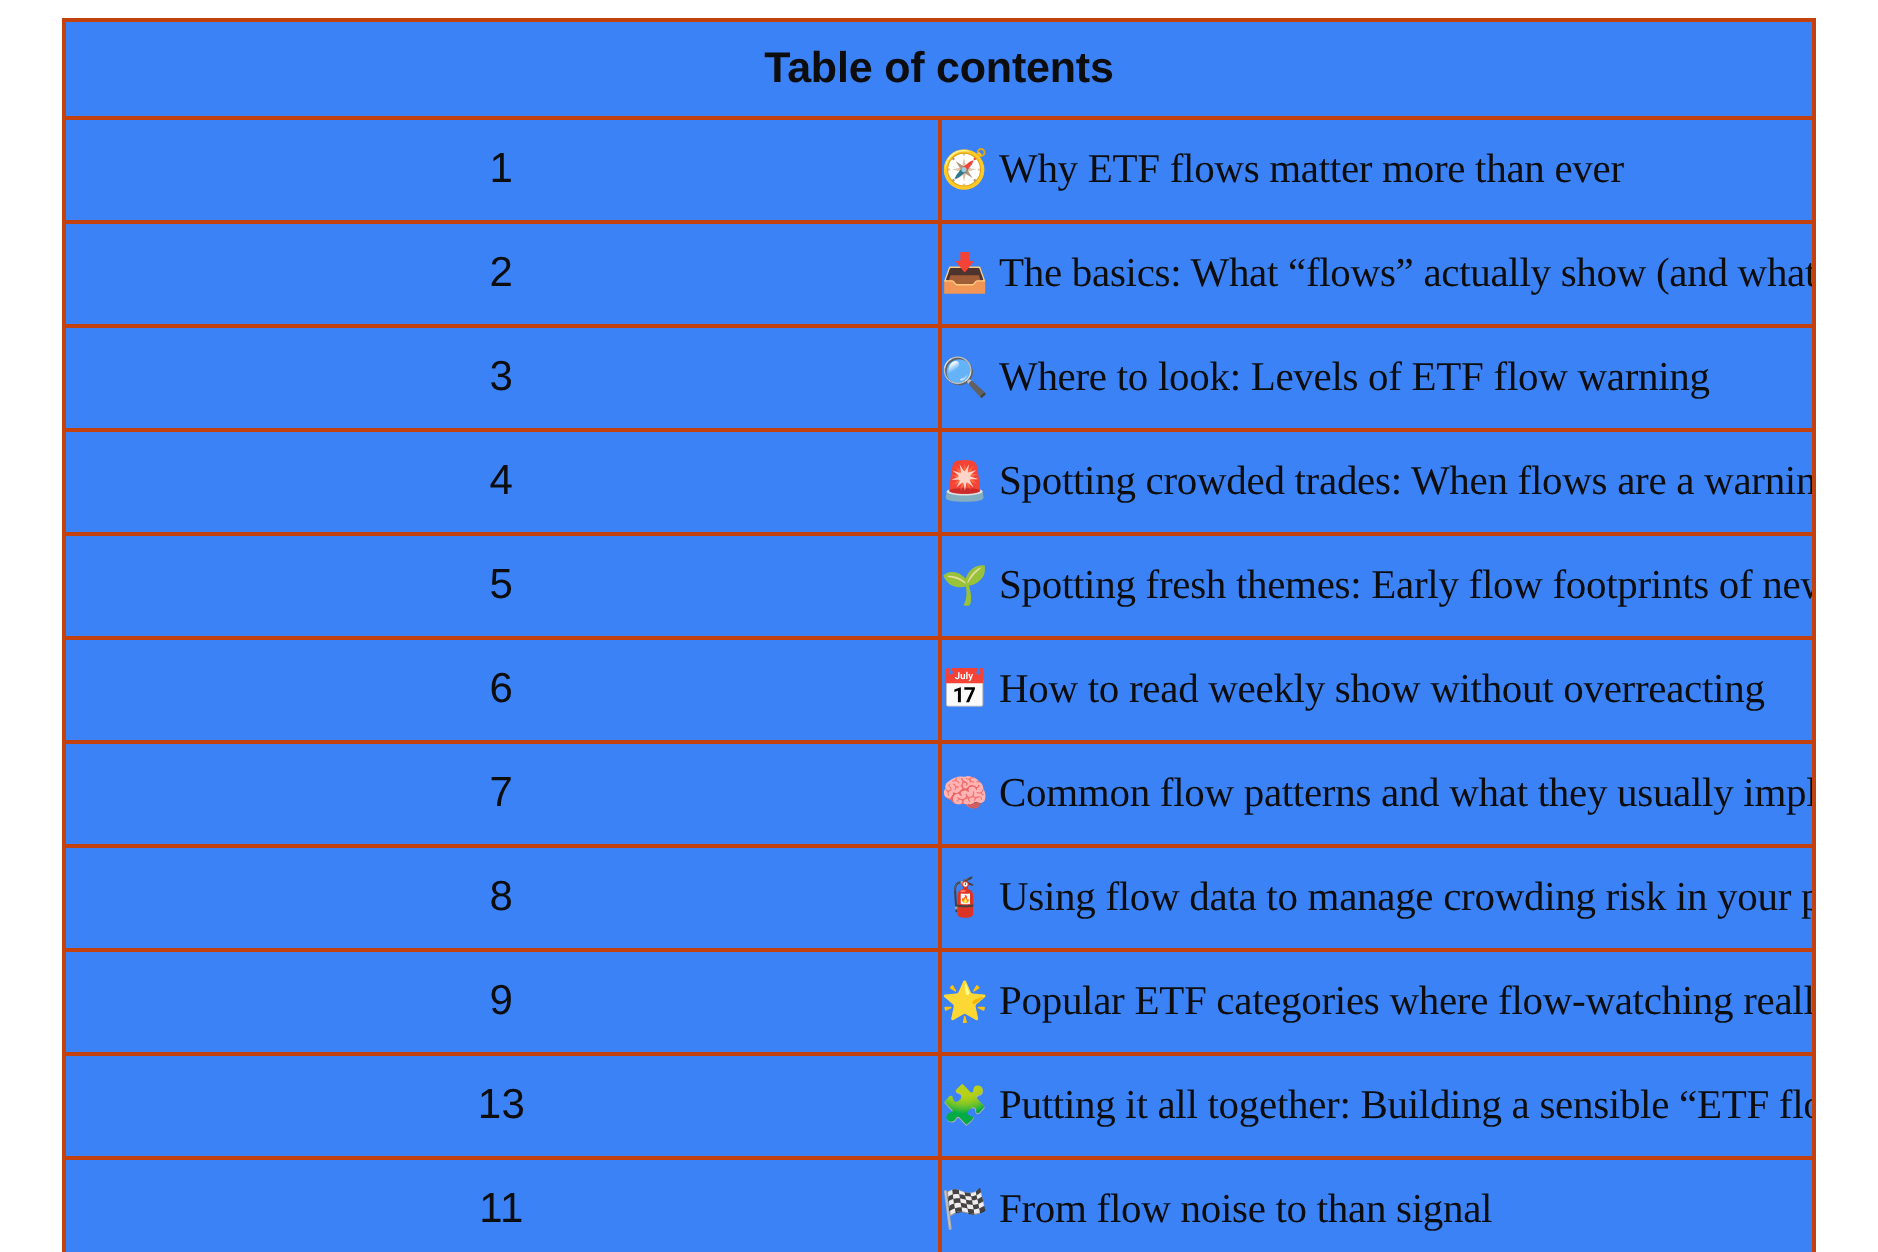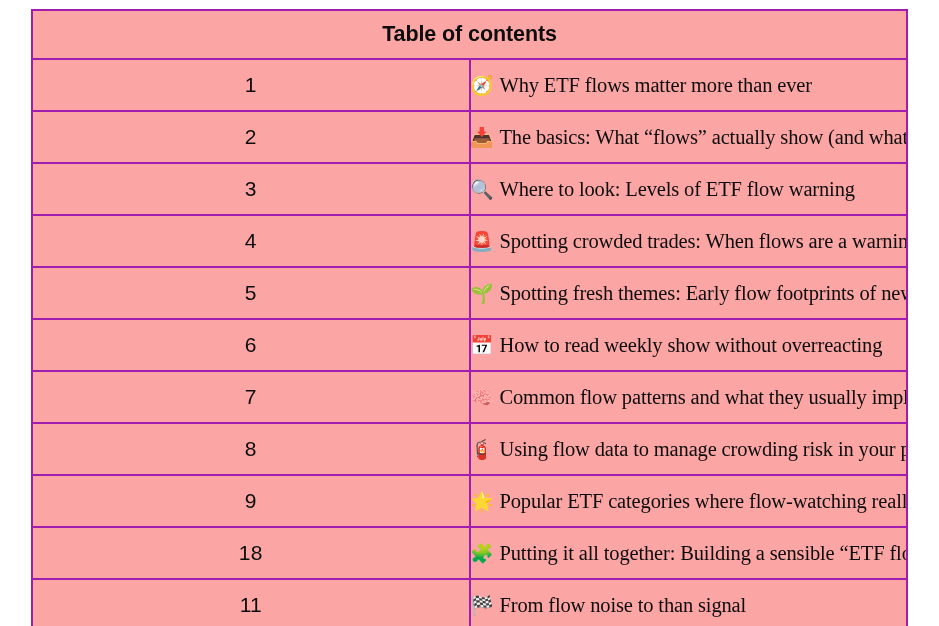--- a/index.html
+++ b/index.html
@@ -24,23 +24,23 @@
   }
 
   table.toc {
     border-collapse: collapse;
     table-layout: fixed;
     width: 877px;
     background: #ffffff;
   }
 
   table.toc td, table.toc th {
-    border: 2px solid #a21caf;
+    border: 2px solid #c2410c;
     padding: 0;
-    background: #fca5a5;
+    background: #3b82f6;
   }
 
   
   th.toc-title {
     height: 47px;
     font-size: 21.5px;
     font-weight: bold;
     text-align: center;
     letter-spacing: -0.1px;
     color: #0d0d0d;
@@ -179,21 +179,21 @@
         <tr>
           <td class="num">9</td>
           <td class="entry">
             <div class="entry-inner">
               <span class="emoji">🌟</span>
               <span class="entry-text">Popular ETF categories where flow-watching really matters</span>
             </div>
           </td>
         </tr>
         <tr>
-          <td class="num">18</td>
+          <td class="num">13</td>
           <td class="entry">
             <div class="entry-inner">
               <span class="emoji">🧩</span>
               <span class="entry-text">Putting it all together: Building a sensible “ETF flow watch” discipline</span>
             </div>
           </td>
         </tr>
         <tr>
           <td class="num">11</td>
           <td class="entry">

